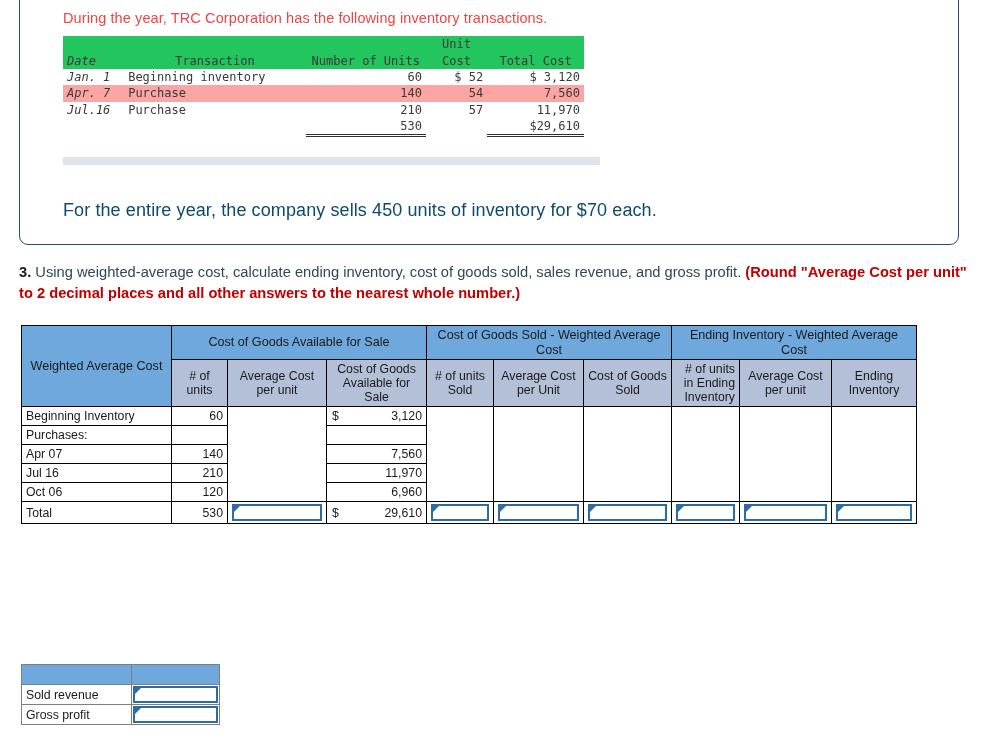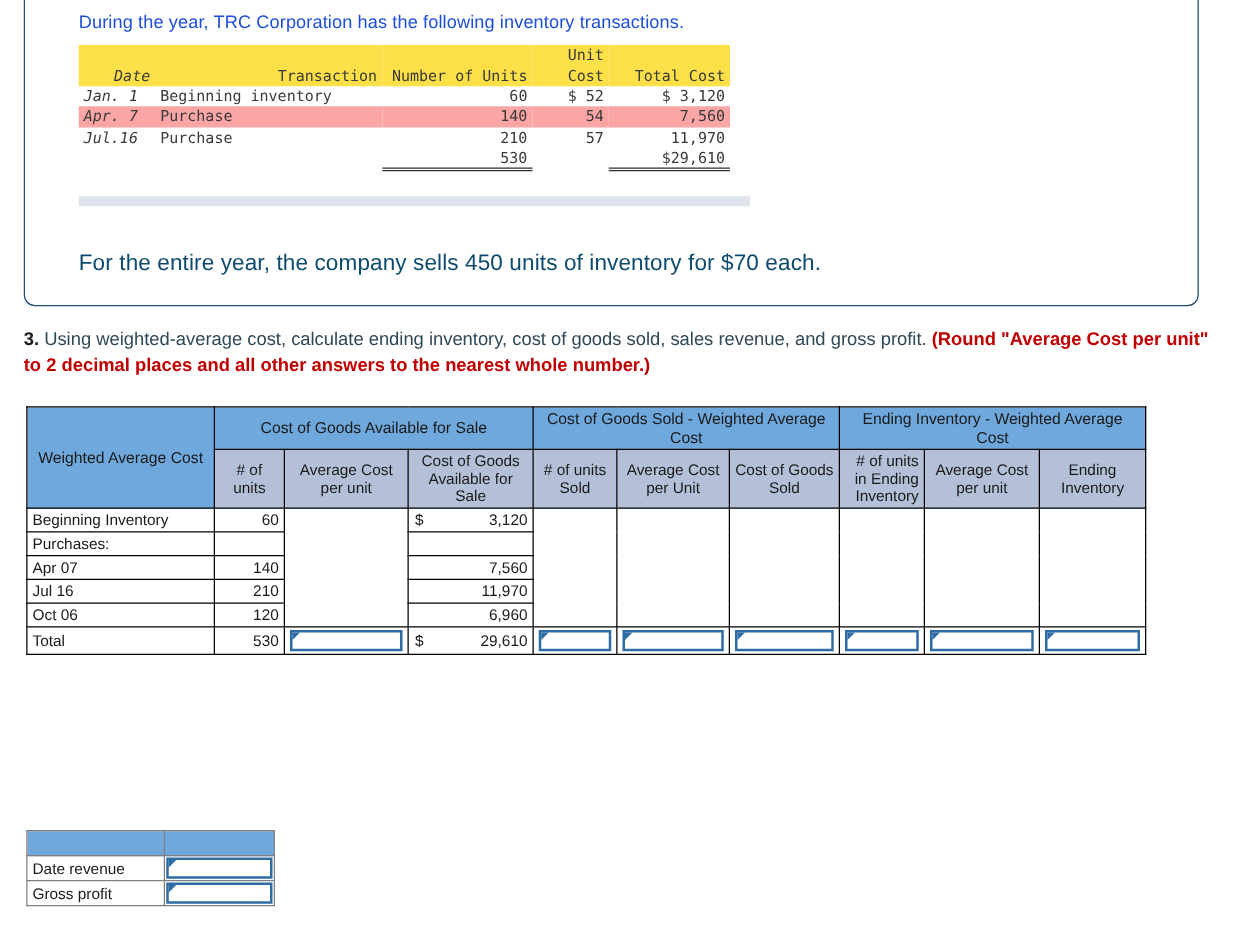--- a/index.html
+++ b/index.html
@@ -22,21 +22,21 @@
     height: 255px;
     border: 1px solid #1f4e79;
     border-radius: 9px;
     background: #ffffff;
   }
   .intro-text {
     position: absolute;
     left: 43px;
     top: 19px;
     font-size: 14.5px;
-    color: #1d4ed8;
+    color: #ef4444;
     letter-spacing: .1px;
     white-space: nowrap;
   }
   .closing-text {
     position: absolute;
     left: 43px;
     top: 209px;
     font-size: 18px;
     color: #0c4a6e;
     letter-spacing: .1px;
@@ -54,21 +54,21 @@
     line-height: 16.2px;
     color: #3a3a3a;
     border-collapse: collapse;
   }
   #inv-table td, #inv-table th {
     padding: 0 4px;
     font-weight: normal;
     white-space: pre;
     vertical-align: bottom;
   }
-  #inv-table thead td, #inv-table thead th { background: #fde047; text-align: right; }
+  #inv-table thead td, #inv-table thead th { background: #22c55e; }
   #inv-table thead tr.hdr-top td { height: 16px; }
   #inv-table thead tr.hdr-lbl td { height: 17px; }
   #inv-table tbody tr.striped td { background: #fca5a5; }
   .c-date  { width: 60px; text-align: left; font-style: italic; }
   .c-trans { width: 178px; text-align: left; }
   .c-units { width: 118px; text-align: right; }
   .c-unit  { width: 60px; text-align: right; }
   .c-total { width: 95px; text-align: right; }
   .hdr-lbl .c-trans { text-align: center; }
   .hdr-lbl .c-units { text-align: center; }
@@ -355,21 +355,21 @@
   </tbody>
 </table>
 
 <table id="bottom-table">
   <tbody>
     <tr>
       <td class="blankhdr lbl"></td>
       <td class="blankhdr valcell"></td>
     </tr>
     <tr>
-      <td class="lbl">Date revenue</td>
+      <td class="lbl">Sold revenue</td>
       <td class="valcell">
         <div class="inbox"></div>
       </td>
     </tr>
     <tr>
       <td class="lbl">Gross profit</td>
       <td class="valcell">
         <div class="inbox"></div>
       </td>
     </tr>

